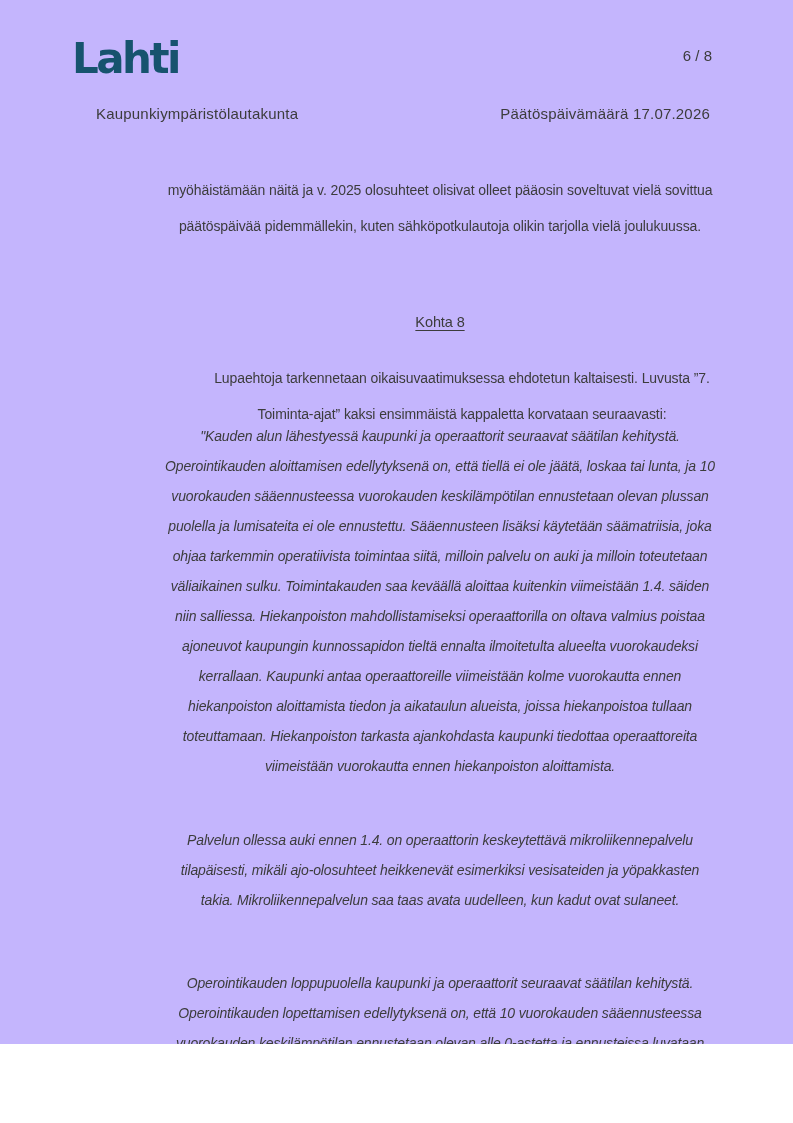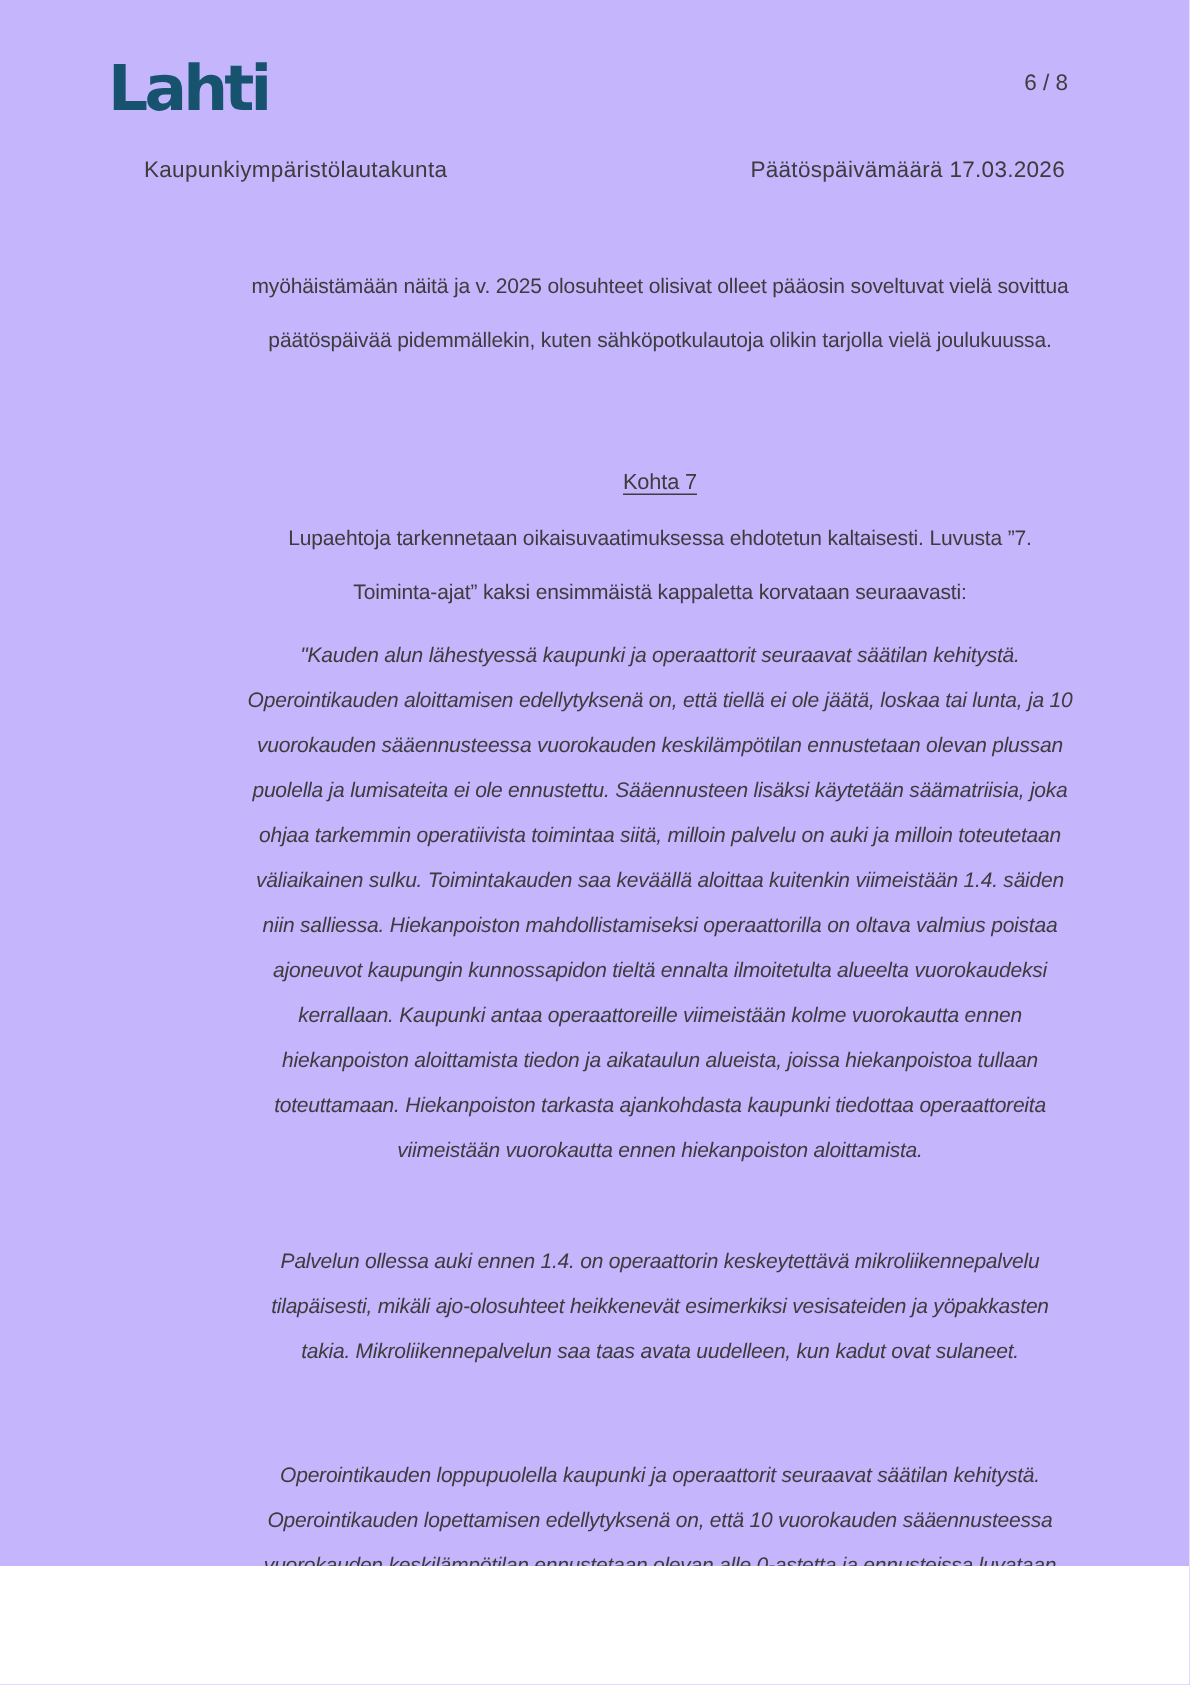--- a/index.html
+++ b/index.html
@@ -68,22 +68,23 @@
   }
   .section-heading {
     top: 310px;
     font-size: 14.5px;
     font-weight: 400;
     text-decoration: underline;
     text-underline-offset: 3px;
     line-height: 24px;
   }
   .lead {
-    top: 340px;
+    top: 360px;
     line-height: 36px;
+    margin-left: 22px;
   }
   .quote {
     font-style: italic;
     line-height: 30px;
     letter-spacing: -0.15px;
   }
   .q1 { top: 421px; }
   .q2 { top: 825px; }
   .q3 { top: 968px; }
 </style>
@@ -91,25 +92,25 @@
 <body>
 
 <div class="page" style="color: rgb(60, 60, 60);">
 
   <div class="logo" style="color: rgb(23, 83, 110);">Lahti</div>
 
   <div class="page-number">6 / 8</div>
 
   <div class="committee">Kaupunkiympäristölautakunta</div>
 
-  <div class="decision-date">Päätöspäivämäärä 17.03.2026</div>
+  <div class="decision-date">Päätöspäivämäärä 17.07.2026</div>
 
   <p class="textblock intro">myöhäistämään näitä ja v. 2025 olosuhteet olisivat olleet pääosin soveltuvat vielä sovittua päätöspäivää pidemmällekin, kuten sähköpotkulautoja olikin tarjolla vielä joulukuussa.</p>
 
-  <h2 class="textblock section-heading">Kohta 7</h2>
+  <h2 class="textblock section-heading">Kohta 8</h2>
 
   <p class="textblock lead">Lupaehtoja tarkennetaan oikaisuvaatimuksessa ehdotetun kaltaisesti. Luvusta ”7. Toiminta-ajat” kaksi ensimmäistä kappaletta korvataan seuraavasti:</p>
 
   <p class="textblock quote q1">"Kauden alun lähestyessä kaupunki ja operaattorit seuraavat säätilan kehitystä. Operointikauden aloittamisen edellytyksenä on, että tiellä ei ole jäätä, loskaa tai lunta, ja 10 vuorokauden sääennusteessa vuorokauden keskilämpötilan ennustetaan olevan plussan puolella ja lumisateita ei ole ennustettu. Sääennusteen lisäksi käytetään säämatriisia, joka ohjaa tarkemmin operatiivista toimintaa siitä, milloin palvelu on auki ja milloin toteutetaan väliaikainen sulku. Toimintakauden saa keväällä aloittaa kuitenkin viimeistään 1.4. säiden niin salliessa. Hiekanpoiston mahdollistamiseksi operaattorilla on oltava valmius poistaa ajoneuvot kaupungin kunnossapidon tieltä ennalta ilmoitetulta alueelta vuorokaudeksi kerrallaan. Kaupunki antaa operaattoreille viimeistään kolme vuorokautta ennen hiekanpoiston aloittamista tiedon ja aikataulun alueista, joissa hiekanpoistoa tullaan toteuttamaan. Hiekanpoiston tarkasta ajankohdasta kaupunki tiedottaa operaattoreita viimeistään vuorokautta ennen hiekanpoiston aloittamista.</p>
 
   <p class="textblock quote q2">Palvelun ollessa auki ennen 1.4. on operaattorin keskeytettävä mikroliikennepalvelu tilapäisesti, mikäli ajo-olosuhteet heikkenevät esimerkiksi vesisateiden ja yöpakkasten takia. Mikroliikennepalvelun saa taas avata uudelleen, kun kadut ovat sulaneet.</p>
 
   <p class="textblock quote q3">Operointikauden loppupuolella kaupunki ja operaattorit seuraavat säätilan kehitystä. Operointikauden lopettamisen edellytyksenä on, että 10 vuorokauden sääennusteessa vuorokauden keskilämpötilan ennustetaan olevan alle 0-astetta ja ennusteissa luvataan lumisadetta ja/tai tiet jäätyvät pysyvästi. Sääennusteen lisäksi käytetään</p>
 
 </div>

